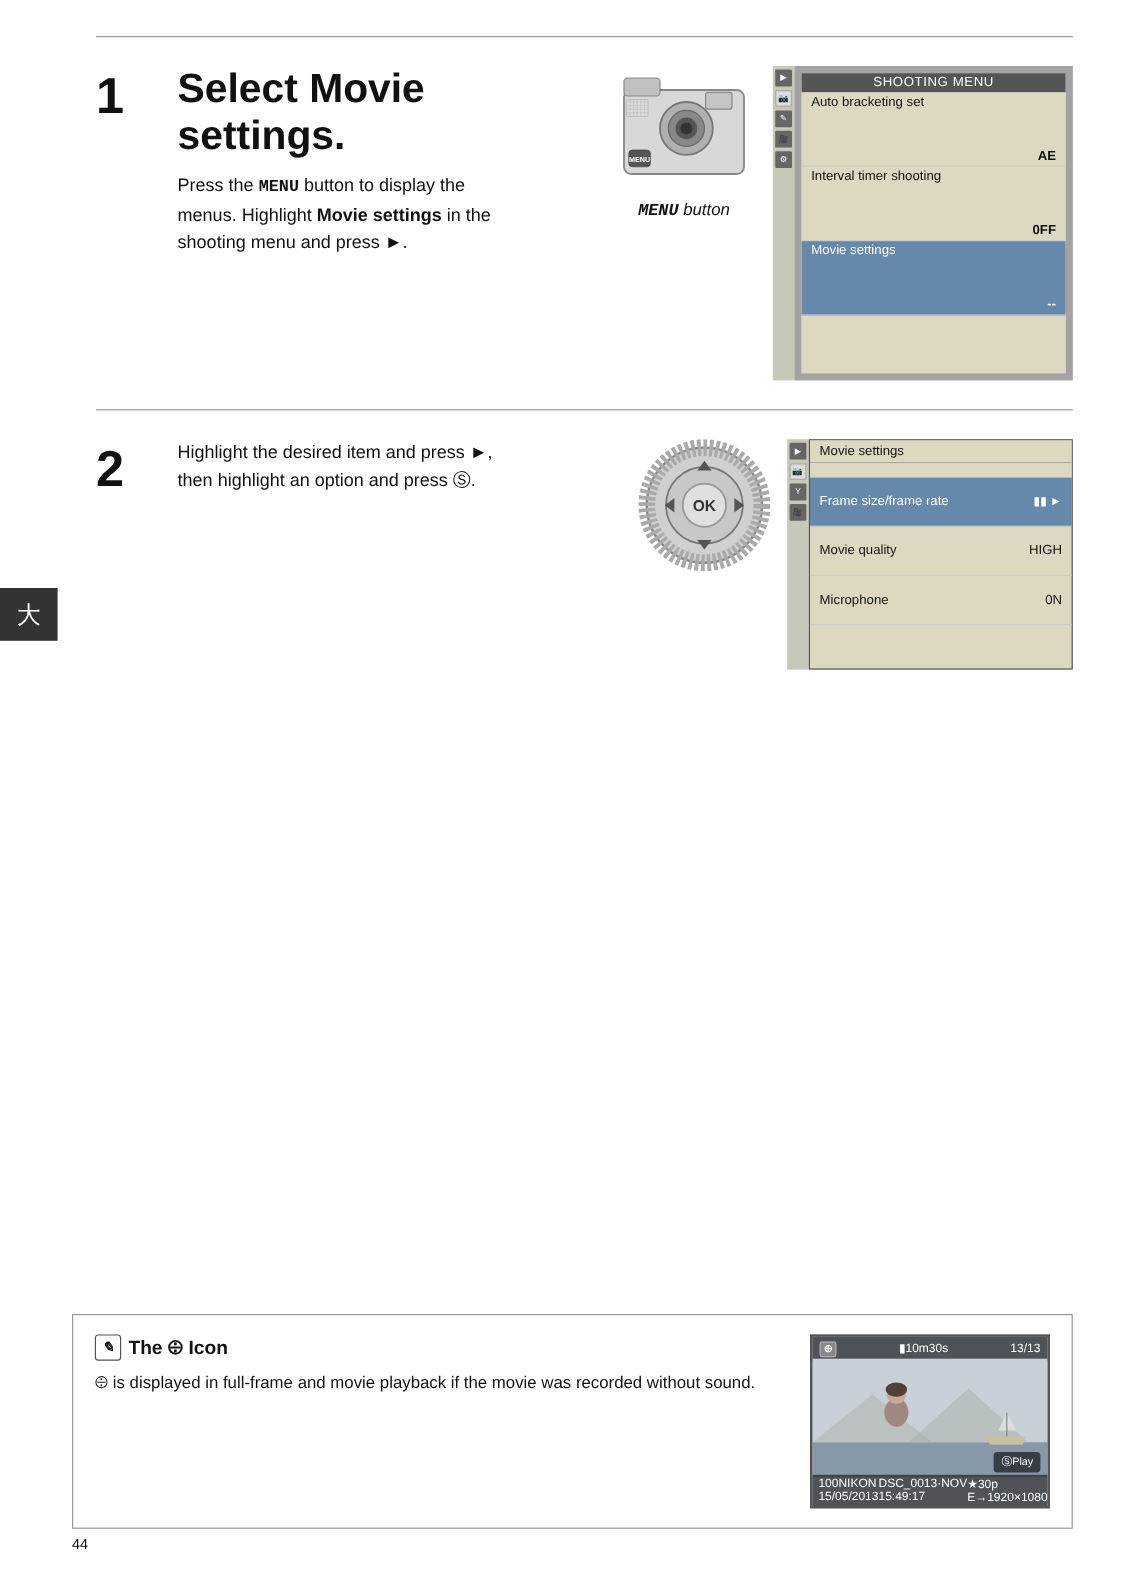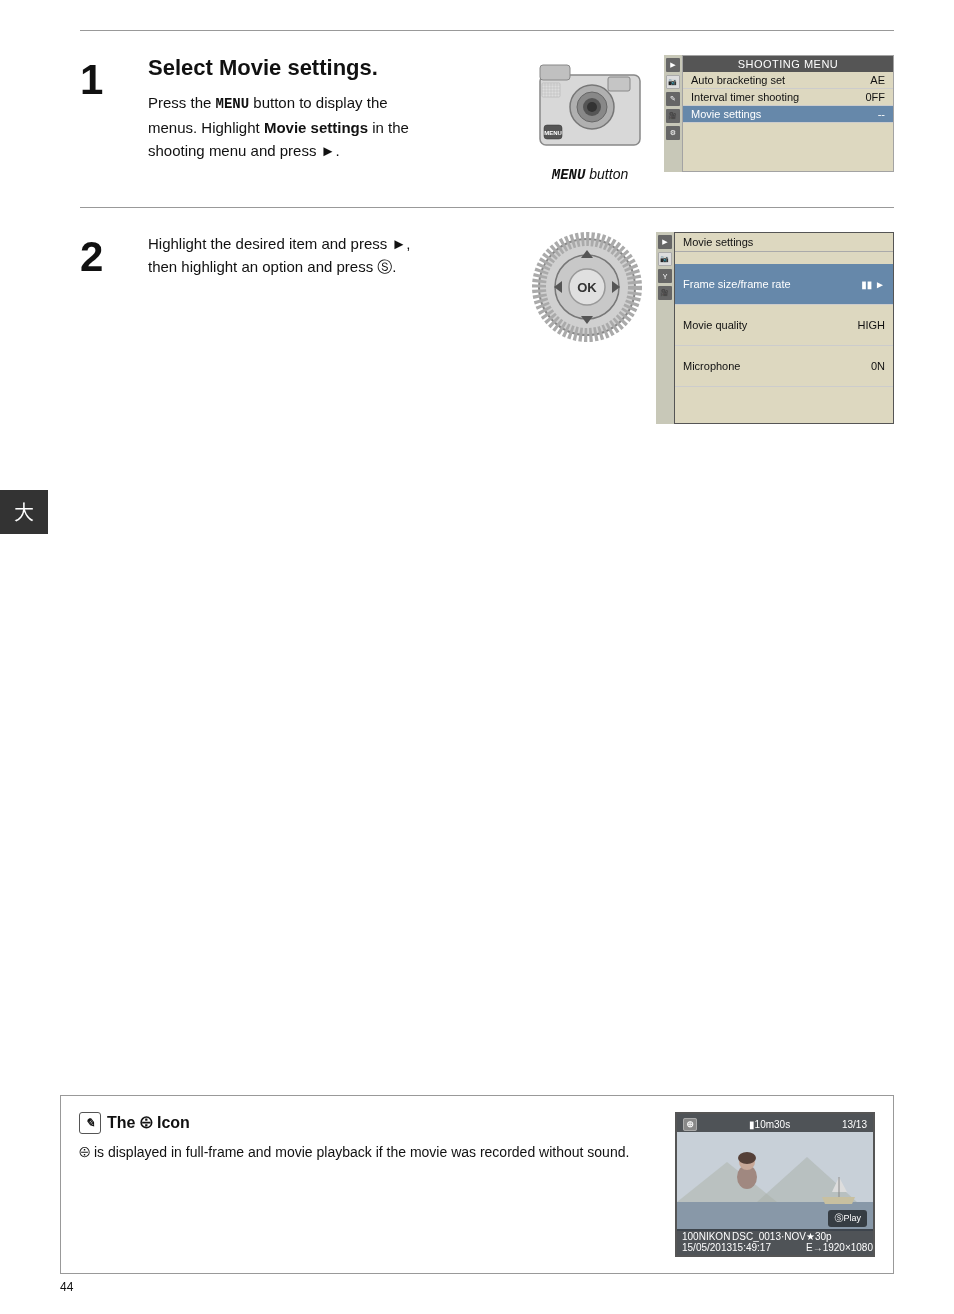--- a/index.html
+++ b/index.html
@@ -38,21 +38,21 @@
     }
 
     .step-content {
       flex: 1;
       display: flex;
       flex-direction: column;
       gap: 6px;
     }
 
     .step-title {
-      font-size: 22px;
+      font-size: 34px;
       font-weight: bold;
       margin-bottom: 4px;
     }
 
     .step-body {
       font-size: 15px;
       line-height: 1.55;
       max-width: 280px;
     }
 
@@ -75,22 +75,22 @@
     }
 
     .menu-caption {
       font-size: 14px;
       font-style: italic;
       text-align: center;
     }
 
     
     .menu-screen {
-      width: 212px;
-      border: 1px solid #a3a3a3;
+      width: 232px;
+      border: 6px solid #a3a3a3;
       background: #e8e8d8;
       font-size: 11.5px;
     }
 
     .menu-screen-title {
       background: #555;
       color: #fff;
       text-align: center;
       font-size: 11px;
       padding: 2px 4px;
@@ -110,22 +110,23 @@
       border-bottom: 1px solid #ccc;
       font-family: Arial, sans-serif;
     }
 
     .menu-screen-item.highlighted {
       background: #6688aa;
       color: #fff;
     }
 
     .menu-screen-item .item-value {
-      font-weight: normal;
+      font-weight: bold;
       color: inherit;
+      margin-top: 45px;
     }
 
     
     .movie-menu-screen {
       width: 220px;
       border: 1px solid #555;
       background: #ddd8c0;
       font-size: 11px;
       font-family: Arial, sans-serif;
     }

